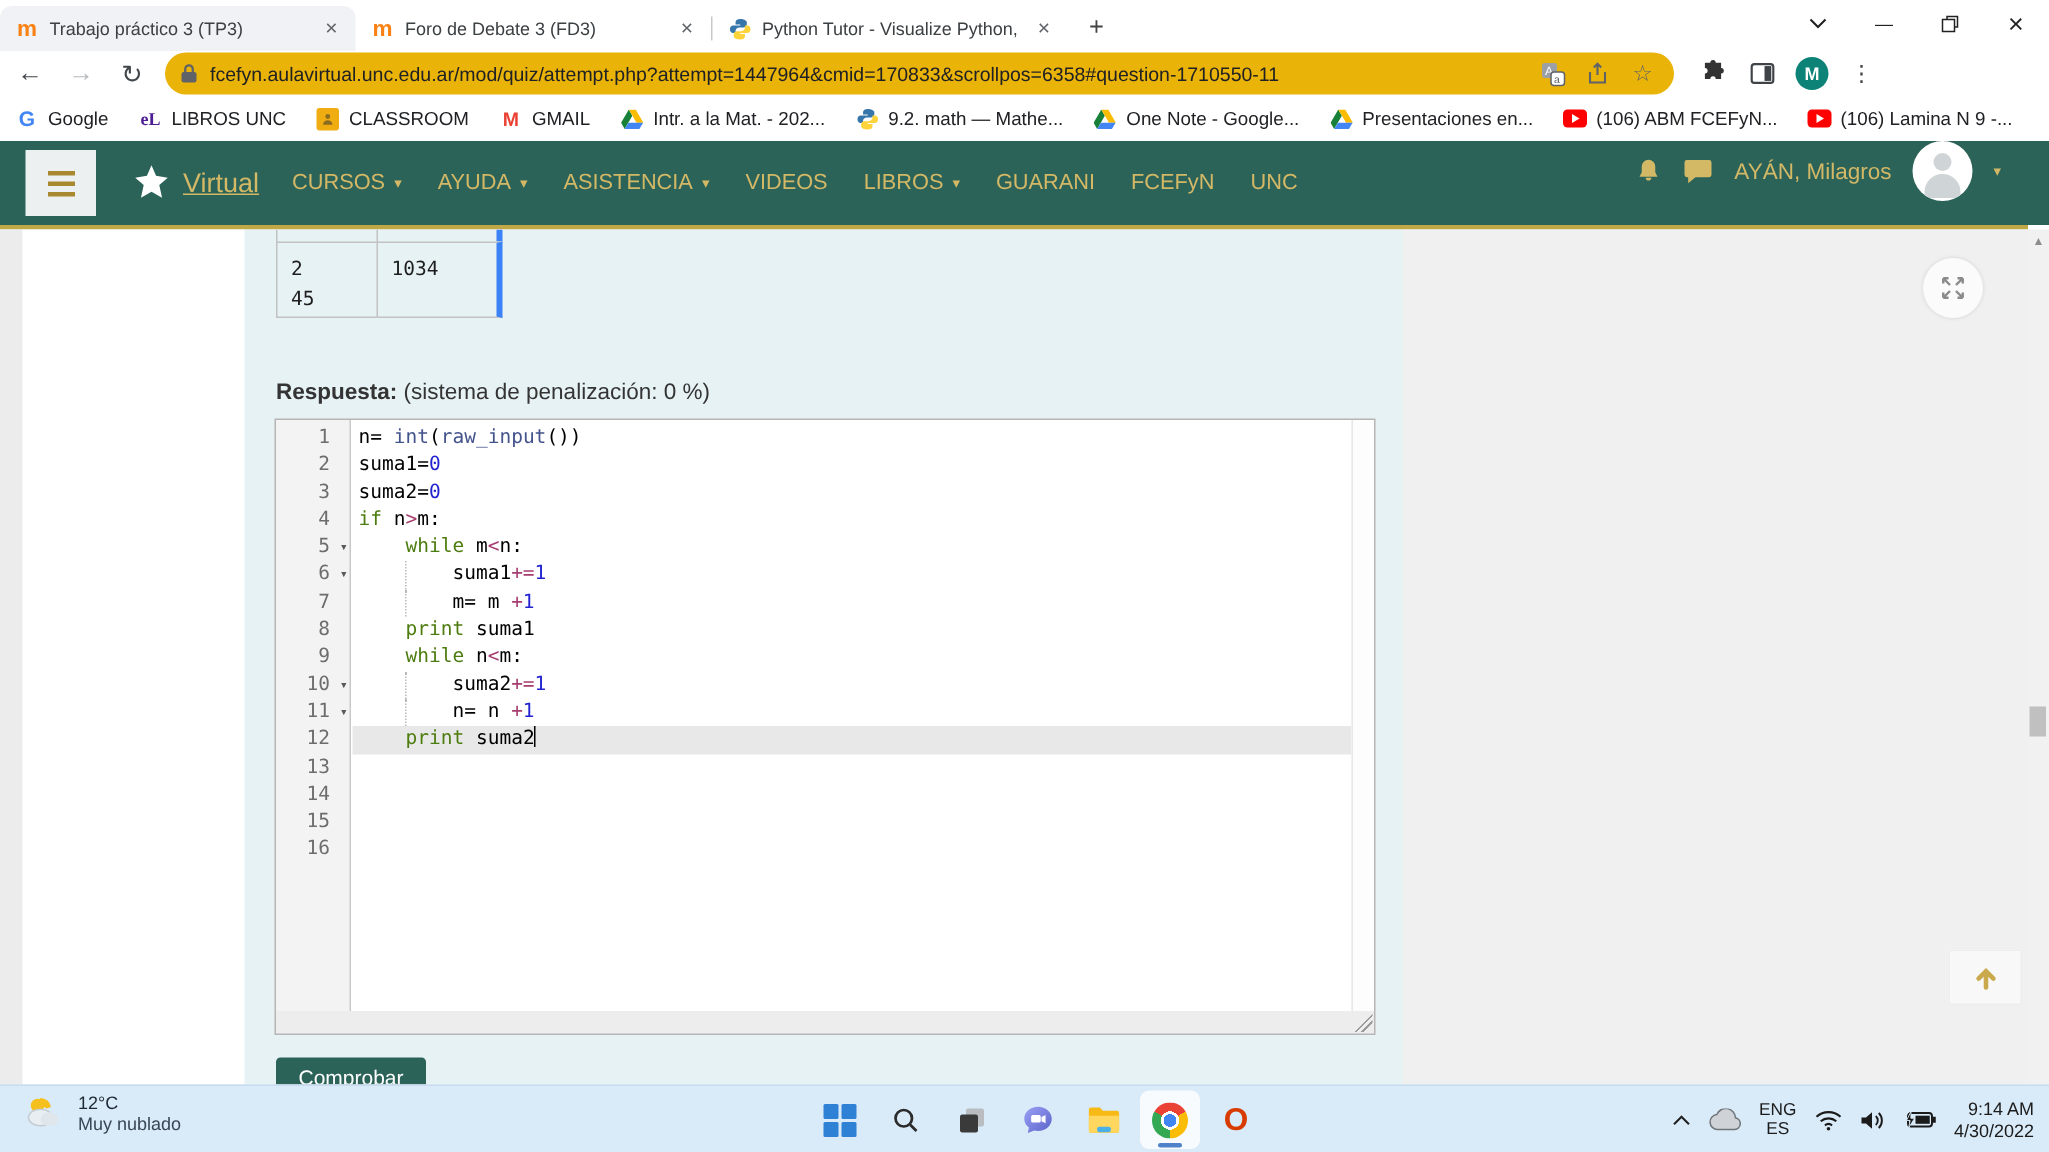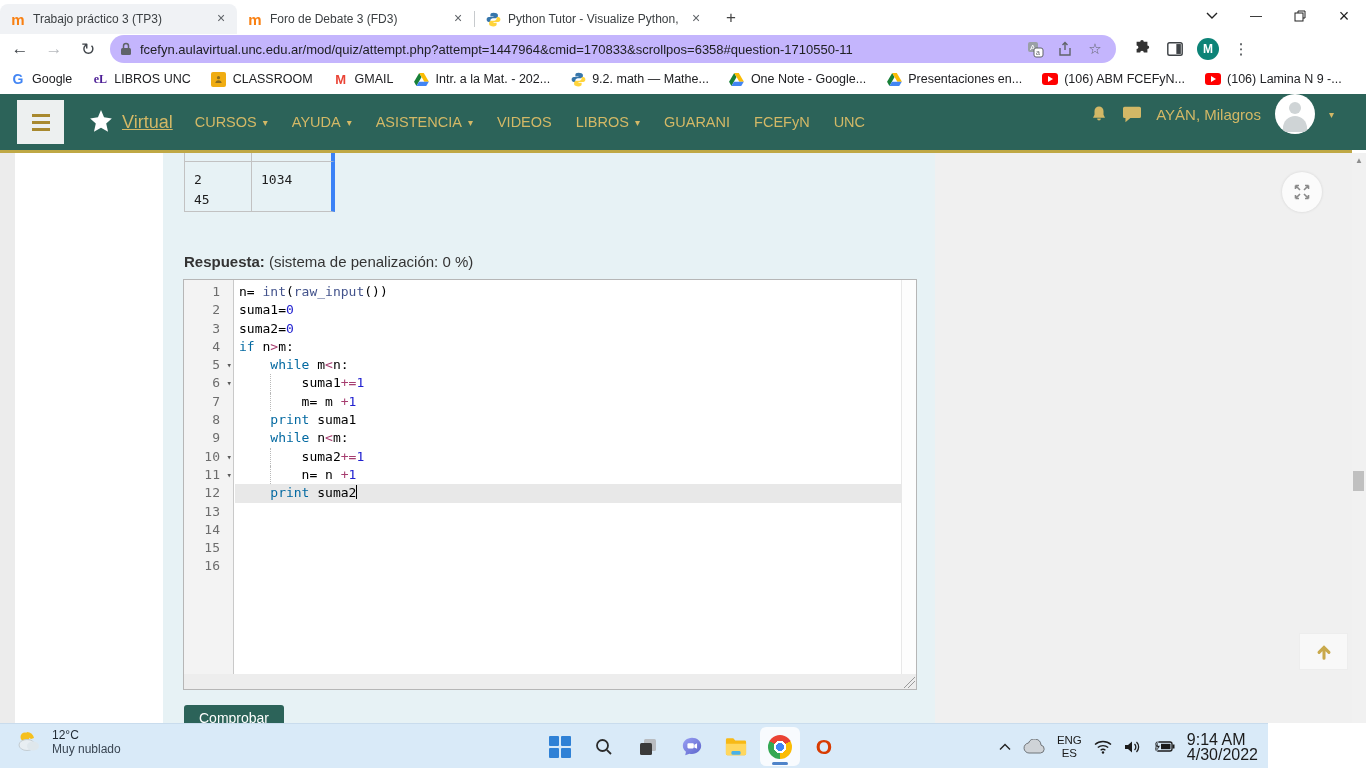--- a/index.html
+++ b/index.html
@@ -17,21 +17,21 @@
   .tab .t-close { width:16px; height:16px; line-height:15px; text-align:center; font-size:14px; color:#5f6368; border-radius:50%; }
   .tab-divider { width:1px; height:16px; background:#c7cacd; margin-bottom:7px; }
   .newtab { width:26px; height:26px; margin:0 0 3px 6px; border-radius:50%; text-align:center; line-height:25px; font-size:17px; color:#444; }
   .win-controls { position:absolute; right:0; top:0; height:32px; display:flex; align-items:center; }
   .win-btn { width:44px; height:32px; display:flex; align-items:center; justify-content:center; color:#222; }
 
   
   .toolbar { position:absolute; left:0; top:34px; width:1366px; height:30px; background:#fff; display:flex; align-items:center; }
   .nav-glyph { width:28px; height:28px; display:flex; align-items:center; justify-content:center; font-size:17px; color:#41464b; margin-left:6px; }
   .nav-glyph.disabled { color:#b6b9bd; }
-  .omnibox { height:28px; flex:0 0 1006px; margin-left:8px; background:#c4b5fd; border-radius:14px; display:flex; align-items:center; padding:0 10px; }
+  .omnibox { height:28px; flex:0 0 1006px; margin-left:8px; background:#eab308; border-radius:14px; display:flex; align-items:center; padding:0 10px; }
   .omnibox .url { flex:1; font-size:13px; color:#202124; white-space:nowrap; overflow:hidden; margin-left:8px; }
   .ob-ic { width:22px; height:22px; display:flex; align-items:center; justify-content:center; margin-left:8px; color:#5f6368; font-size:15px; }
   .toolbar-right { display:flex; align-items:center; margin-left:6px; }
   .tb-ic { width:26px; height:26px; display:flex; align-items:center; justify-content:center; margin-left:7px; color:#3f4347; }
   .avatar-m { width:22px; height:22px; border-radius:50%; background:#0d8377; color:#fff; font-size:12px; font-weight:bold; display:flex; align-items:center; justify-content:center; }
   .dots { font-size:15px; color:#3f4347; }
 
   
   .bookmarks { position:absolute; left:0; top:64px; width:1366px; height:30px; background:#fff; display:flex; align-items:center; padding-left:10px; }
   .bm { display:flex; align-items:center; margin-right:20px; font-size:12.5px; color:#202124; white-space:nowrap; }
@@ -83,48 +83,48 @@
   .editor { position:absolute; left:183px; top:126px; width:734px; height:411px; border:1px solid #b6b6b6; background:#ededed; }
   .cm-scroll { position:absolute; left:0; top:0; right:15px; bottom:15px; background:#fff; overflow:hidden; }
   .vtrack { position:absolute; right:0; top:0; width:15px; bottom:15px; background:#fdfdfd; border-left:1px solid #e8e8e8; }
   .gutter { position:absolute; left:0; top:0; width:50px; bottom:0; background:#f3f3f3; border-right:1px solid #c9c9c9; padding-top:3px; }
   .gl { height:18.3px; position:relative; text-align:right; padding-right:13px; font-family:"DejaVu Sans Mono",monospace; font-size:13px; color:#6d6d6d; line-height:18.3px; }
   .gl .fold { position:absolute; right:1px; top:0; font-size:9px; color:#5a5a5a; }
   .code-lines { position:absolute; left:51px; top:0; right:0; bottom:0; padding-top:3px; }
   .cl { height:18.3px; line-height:18.3px; font-family:"DejaVu Sans Mono",monospace; font-size:13px; color:#000; white-space:pre; padding-left:4px; position:relative; }
   .cl.active { background:#e8e8e8; }
   .cl .guide { position:absolute; left:35px; top:0; height:100%; border-left:1px dotted #b9b9b9; }
-  .tok-k { color:#0369a1; } .tok-n { color:#2222d0; } .tok-b { color:#43538c; } .tok-o { color:#a63d6f; }
+  .tok-k { color:#4d7c0f; } .tok-n { color:#2222d0; } .tok-b { color:#43538c; } .tok-o { color:#a63d6f; }
   .cursor { display:inline-block; width:1px; height:14px; background:#000; vertical-align:-2px; }
   .resize-handle { position:absolute; right:1px; bottom:1px; width:12px; height:12px;
     background:linear-gradient(135deg, transparent 0 50%, #9a9a9a 50% 56%, transparent 56% 68%, #9a9a9a 68% 74%, transparent 74%); }
 
   .comprobar { position:absolute; left:184px; top:552px; width:100px; height:28px; background:#2c6359; color:#fff; font-size:14px; border:none; border-radius:3px; text-align:center; line-height:26px; }
 
   .expand-btn { position:absolute; left:1282px; top:19px; width:40px; height:40px; border-radius:50%; background:#fbfbfb; box-shadow:0 0 3px rgba(0,0,0,.12); display:flex; align-items:center; justify-content:center; }
   .totop-btn { position:absolute; left:1299px; top:480px; width:49px; height:37px; background:#f8f8f8; border:1px solid #ededed; display:flex; align-items:center; justify-content:center; }
 
   
-  .taskbar { position:absolute; left:0; top:723px; width:1268px; height:45px; background:#d9eaf8; border-top:1px solid #c9dced; }
+  .taskbar { position:absolute; left:0; top:723px; width:1366px; height:45px; background:#d9eaf8; border-top:1px solid #c9dced; }
   .weather { position:absolute; left:14px; top:4px; display:flex; align-items:center; gap:10px; color:#1f2933; }
   .weather .w-temp { font-size:12px; }
   .weather .w-cond { font-size:12px; color:#3a4653; }
   .apps { position:absolute; left:540px; top:3px; display:flex; gap:4px; }
   .app { width:40px; height:39px; display:flex; align-items:center; justify-content:center; position:relative; border-radius:6px; }
   .app.active { background:rgba(255,255,255,.8); }
   .app.active:after { content:""; position:absolute; bottom:1px; left:12px; width:16px; height:3px; border-radius:2px; background:#4e83c9; }
   .start-ic { width:22px; height:22px; display:grid; grid-template-columns:10px 10px; grid-template-rows:10px 10px; gap:2px; }
   .start-ic i { background:#2f81d6; border-radius:1px; }
   .chrome-ball { width:24px; height:24px; border-radius:50%;
      background: radial-gradient(circle, #4285f4 0 25%, #fff 25% 36%, rgba(0,0,0,0) 36%),
                  conic-gradient(from 60deg, #fbbc05 0 120deg, #34a853 120deg 240deg, #ea4335 240deg 360deg); }
   .office-o { font-size:21px; font-weight:bold; color:#d83b01; font-family:"Liberation Sans",sans-serif; }
   .tray { position:absolute; right:10px; top:0; height:45px; display:flex; align-items:center; gap:12px; color:#1b1b1b; }
   .tray .lang { font-size:11.5px; text-align:center; line-height:13px; }
-  .tray .clock { font-size:16px; line-height:15px; }
+  .tray .clock { font-size:12px; text-align:right; line-height:15px; }
   .chev-up { font-size:11px; color:#222; }
   svg { display:block; }
 </style>
 </head>
 <body>
 
 <div class="screen">
 
   <div class="tabstrip">
     <div class="tabs">

